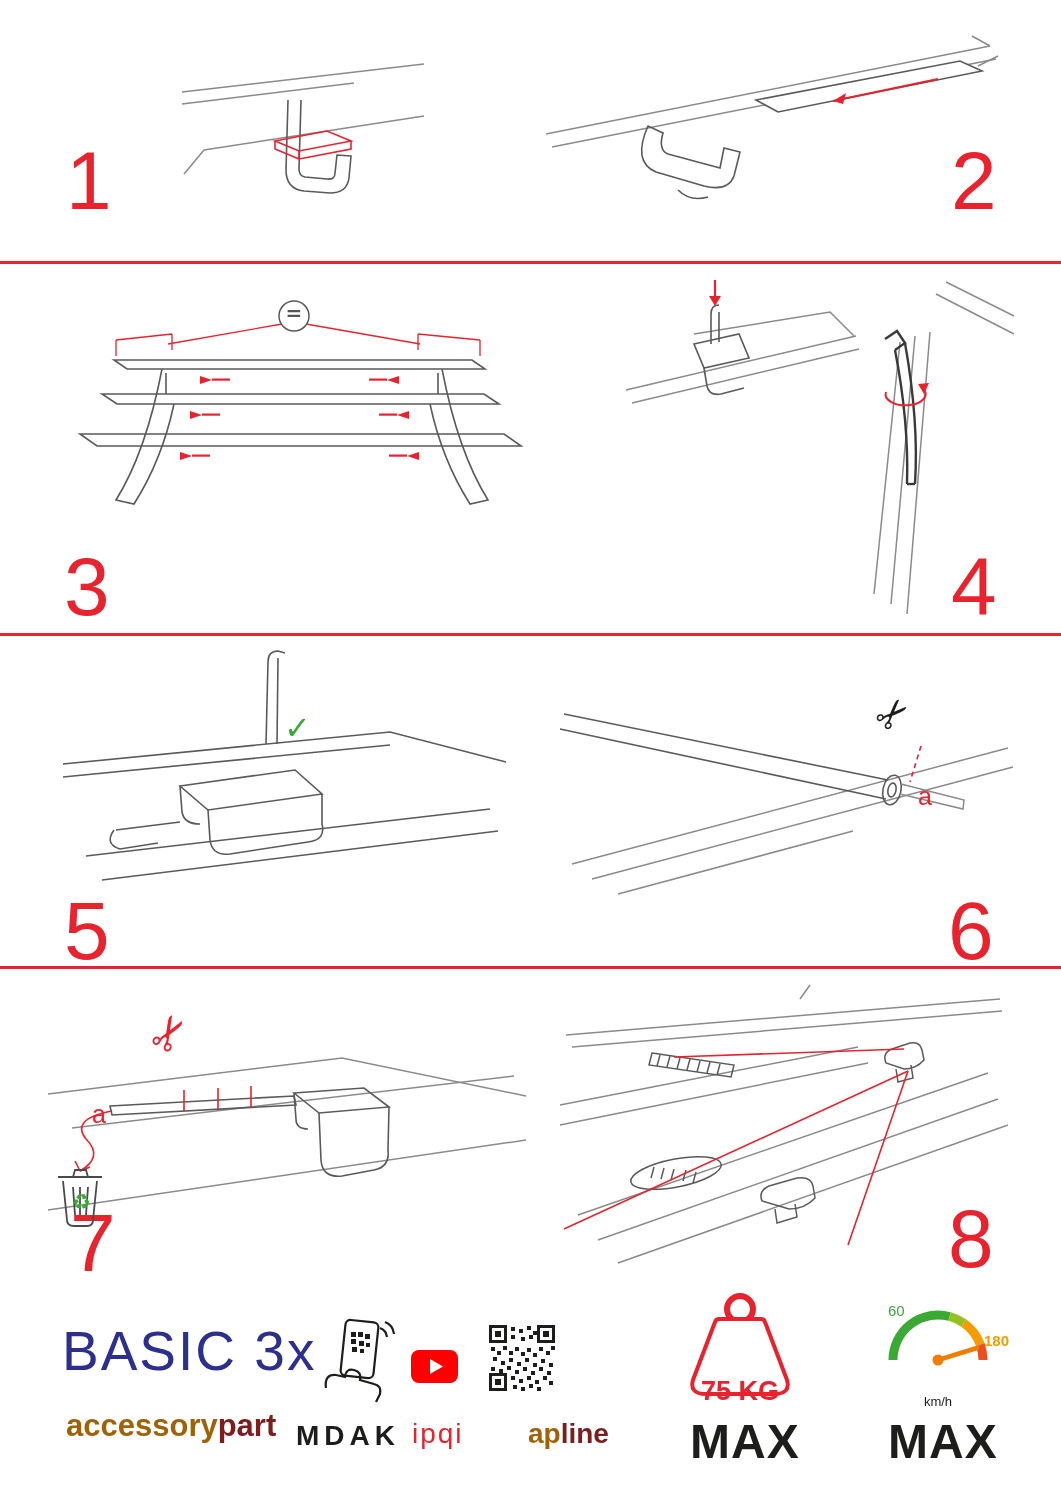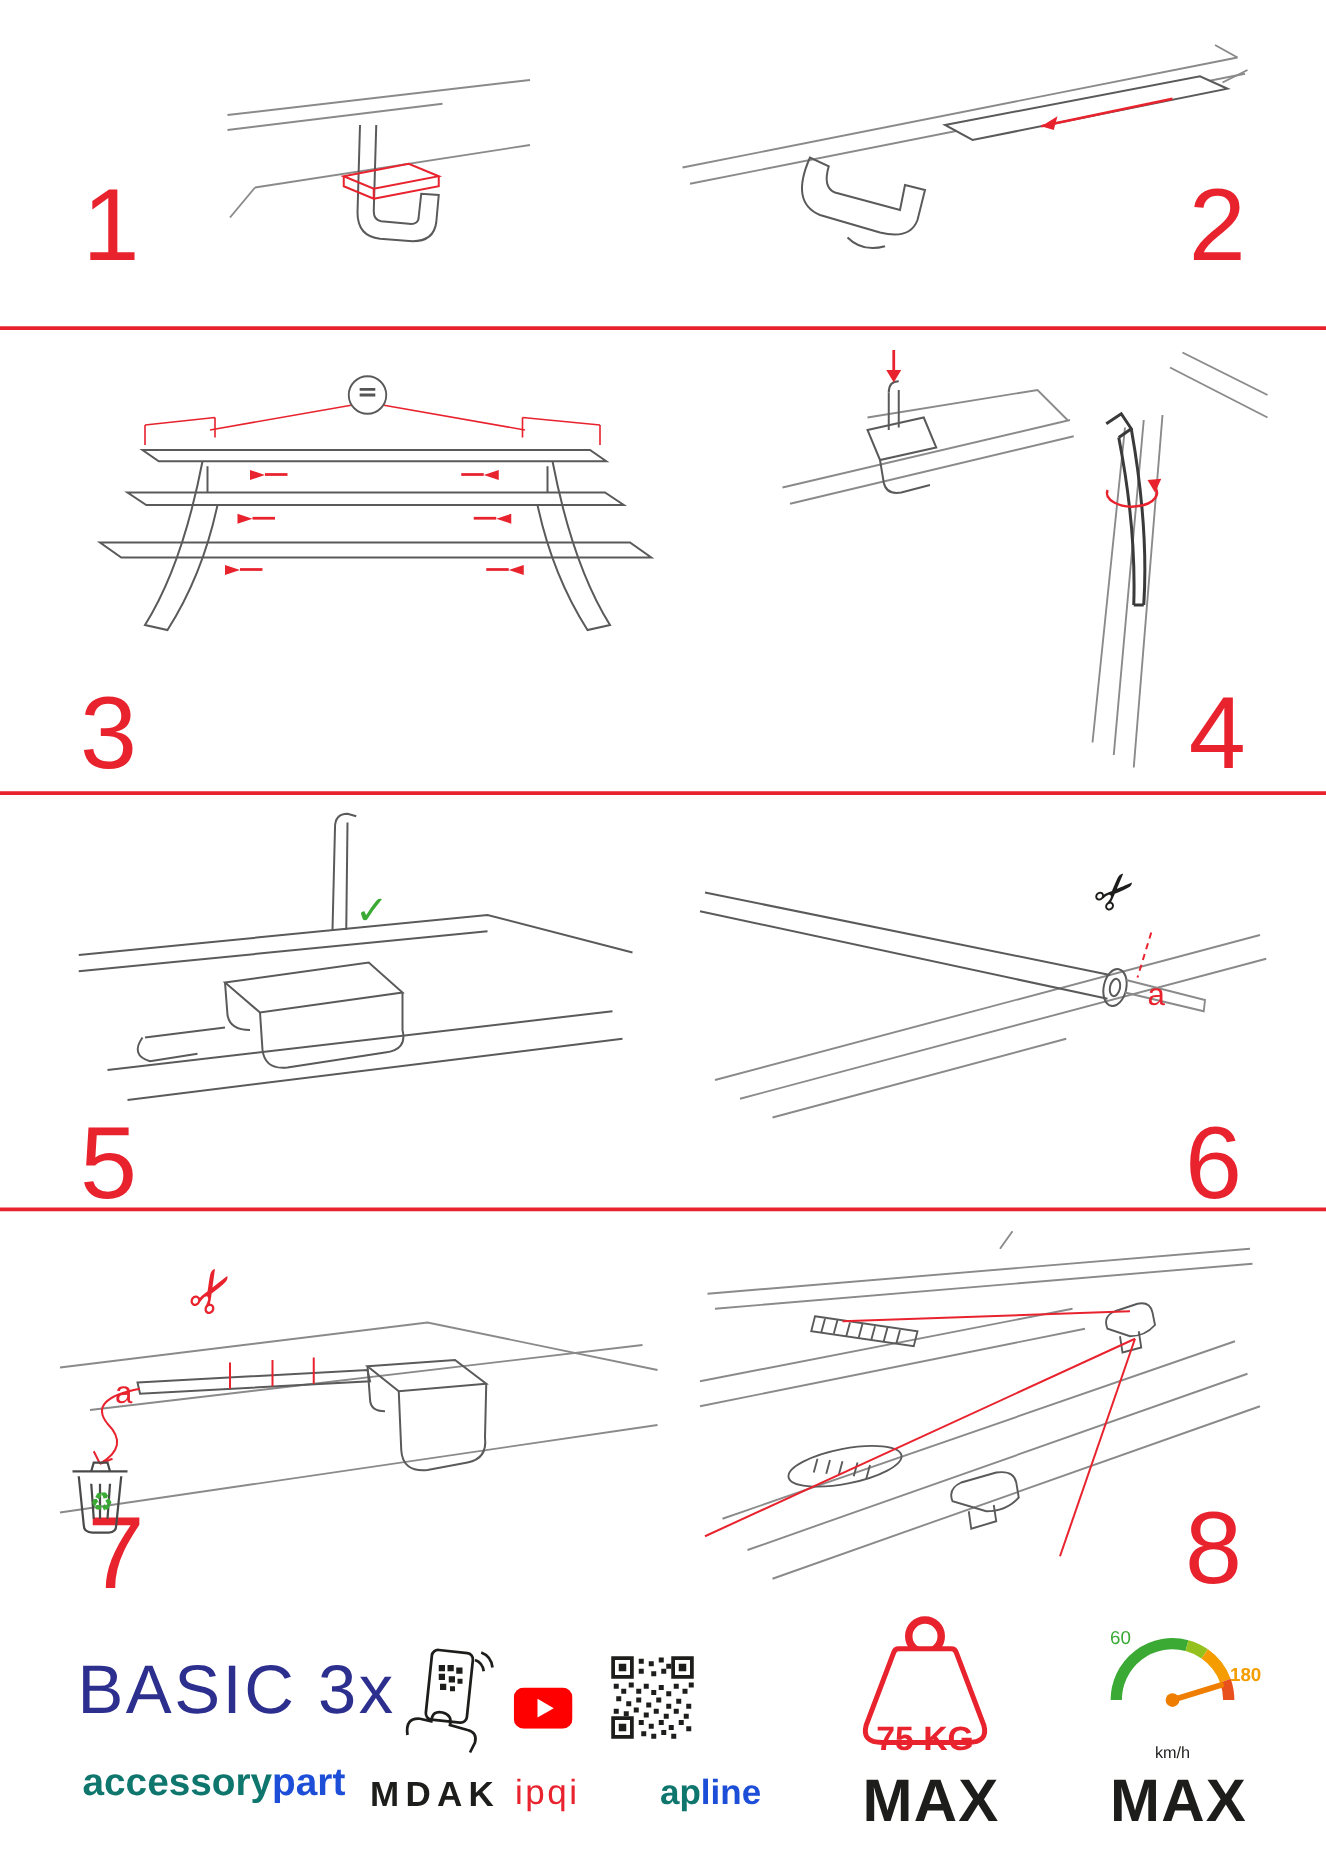--- a/index.html
+++ b/index.html
@@ -20,21 +20,21 @@
   .check { position:absolute; left:284px; top:712px; font-size:32px; color:#3aaa35; font-weight:700; }
   .scissors6 { position:absolute; left:876px; top:694px; font-size:40px; color:#1d1d1b;
     transform:rotate(-45deg); transform-origin:center; }
   .scissors7 { position:absolute; left:150px; top:1010px; font-size:46px; color:#e8232e;
     transform:rotate(-60deg); transform-origin:center; }
   .cut-a { position:absolute; color:#e8232e; font-size:25px; font-weight:400; }
   .recycle { position:absolute; left:72px; top:1192px; font-size:21px; color:#3aaa35; font-weight:700; }
   .brand-product { position:absolute; left:62px; top:1324px; font-size:55px; font-weight:400;
     color:#2d2f8f; letter-spacing:2px; line-height:1; }
   .brand-line { position:absolute; left:66px; top:1410px; font-size:31px; font-weight:700; line-height:1; }
-  .brand-black { color:#0f766e; } .brand-red { color:#1d4ed8; }
+  .brand-black { color:#a16207; } .brand-red { color:#7f1d1d; }
   .logo-mdak { position:absolute; left:296px; top:1422px; font-size:28px; font-weight:700;
     letter-spacing:5px; color:#1d1d1b; line-height:1; }
   .logo-ipqi { position:absolute; left:412px; top:1420px; font-size:28px; font-weight:500;
     letter-spacing:2px; color:#e8232e; line-height:1; }
   .logo-apline { position:absolute; left:491px; top:1420px; font-size:28px; font-weight:700; line-height:1;margin-left:37px; }
   .yt-box { position:absolute; left:411px; top:1350px; width:47px; height:33px; }
   .weight-value { position:absolute; left:690px; top:1342px; width:100px; text-align:center;
     font-size:27px; font-weight:700; color:#e8232e; line-height:1;margin-top:36px; }
   .max-label { position:absolute; width:100px; text-align:left; font-size:48px; font-weight:700;
     color:#1d1d1b; letter-spacing:1px; line-height:1; }

